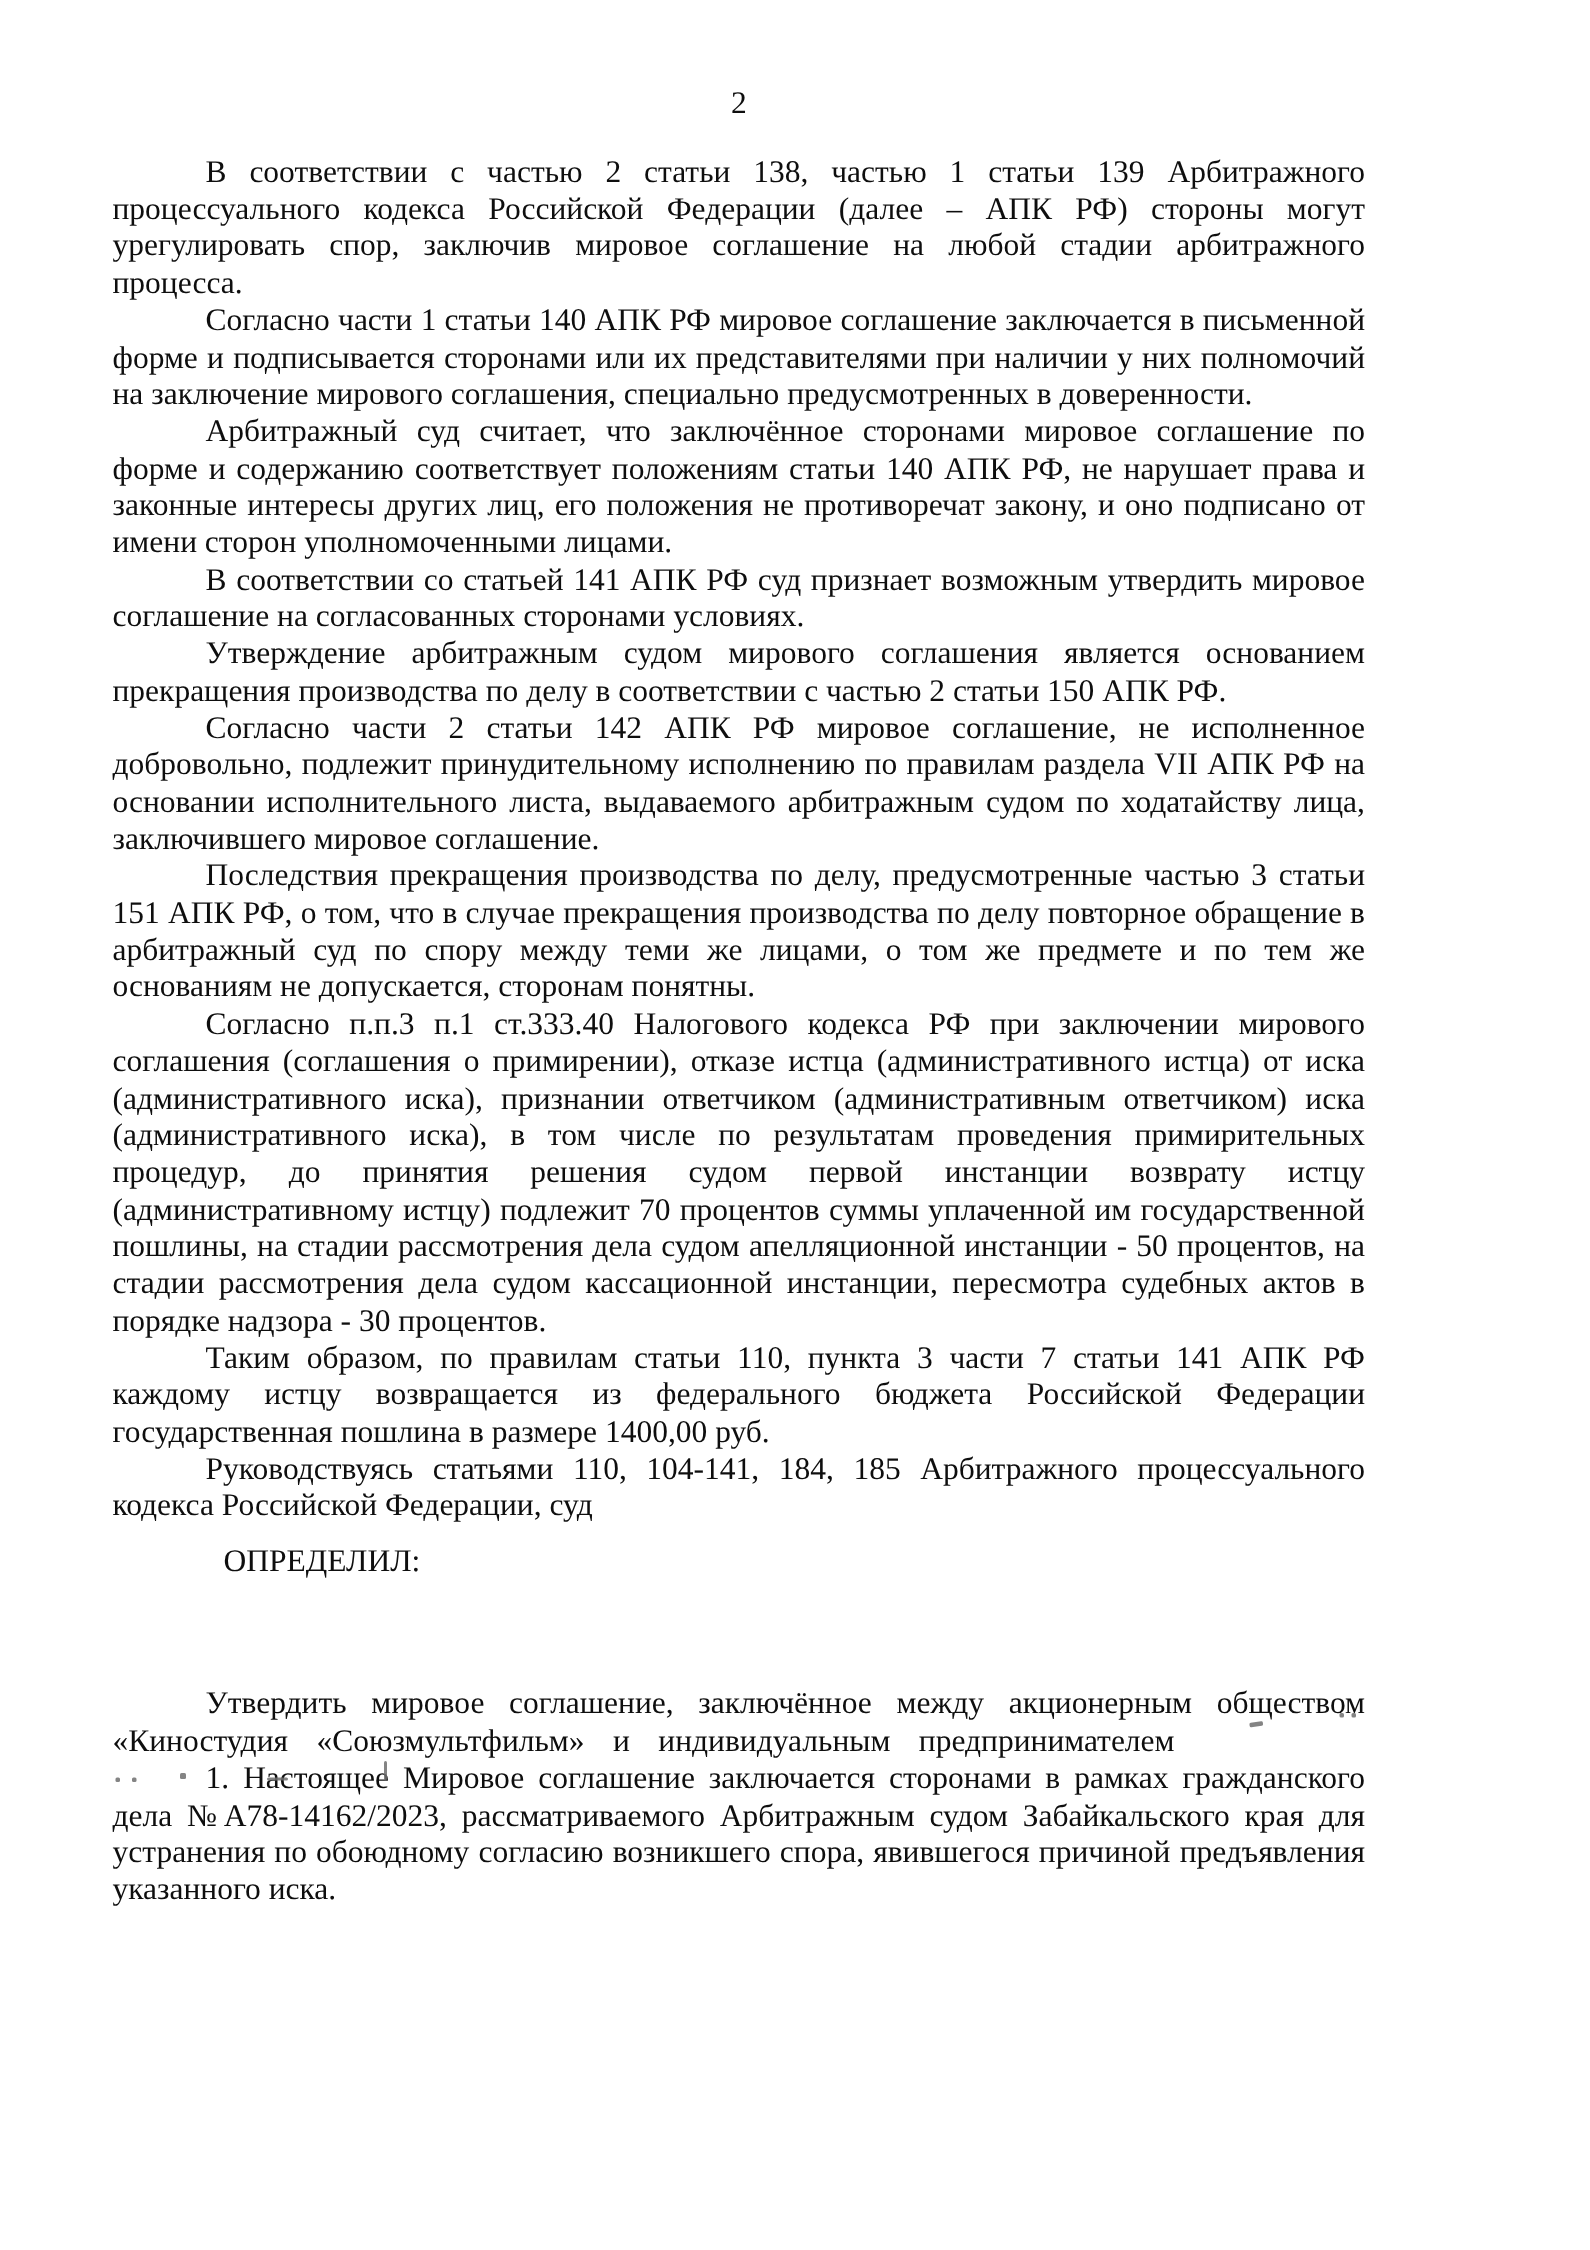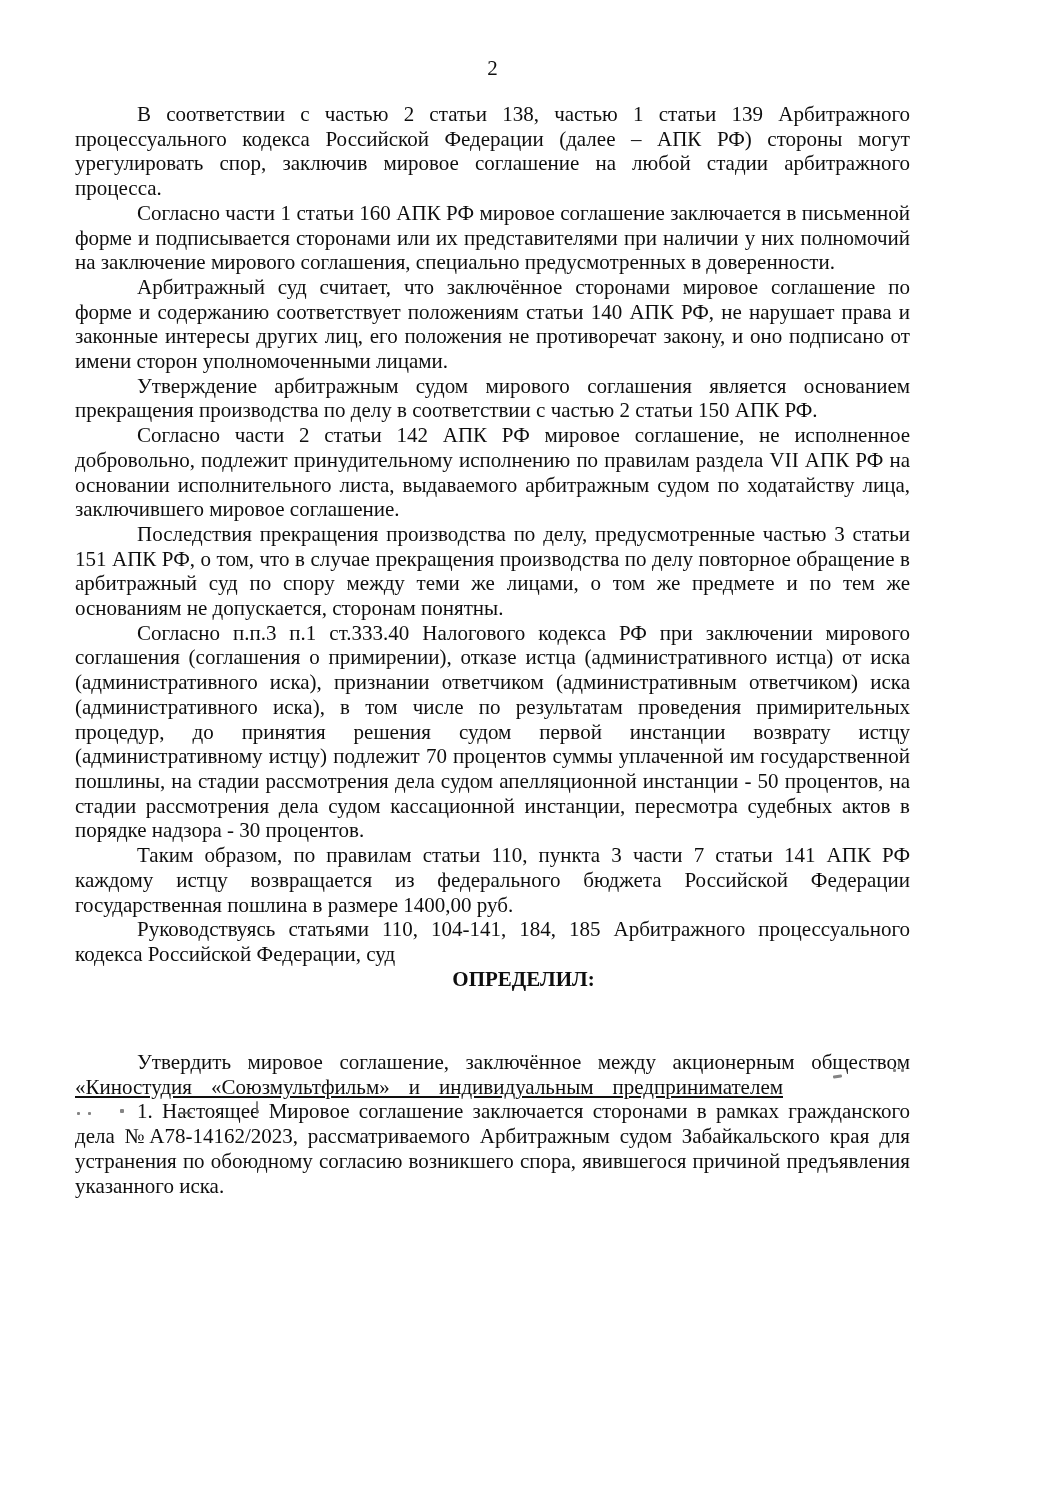--- a/index.html
+++ b/index.html
@@ -33,41 +33,39 @@
   }
   p.para {
     margin: 0;
     text-align: justify;
     text-indent: 62px;
   }
   p.para.cont {
     text-align-last: justify;
   }
   .heading {
-    margin: 0;
-    text-align: center;
+    margin: 12px;
+    text-align: left;
     padding-left: 62px;
-    font-weight: bold;
   }
   .spacer { height: 24.7px; }
   .settlement-intro {
     position: relative;
   }
   .settlement-intro .line { margin: 0; }
   .settlement-intro .l1 {
     text-indent: 62px;
     text-align: justify;
     text-align-last: justify;
     margin-top: 34px;
   }
   .settlement-intro .l2 {
     width: 708px;
     text-align: justify;
     text-align-last: justify;
-    text-decoration: underline;
   }
   .settlement-intro .l3 {
     padding-left: 190px;
   }
   .mark {
     position: absolute;
     display: block;
     background: #6e6e6e;
     border-radius: 1px;
     opacity: 0.85;
@@ -85,24 +83,25 @@
 <body>
 
 <div class="page">
 
   <div class="page-num">2</div>
 
   <div class="content">
 
     <p class="para">В соответствии с частью 2 статьи 138, частью 1 статьи 139 Арбитражного процессуального кодекса Российской Федерации (далее – АПК РФ) стороны могут урегулировать спор, заключив мировое соглашение на любой стадии арбитражного процесса.</p>
 
-    <p class="para">Согласно части 1 статьи 160 АПК РФ мировое соглашение заключается в письменной форме и подписывается сторонами или их представителями при наличии у них полномочий на заключение мирового соглашения, специально предусмотренных в доверенности.</p>
+    <p class="para">Согласно части 1 статьи 140 АПК РФ мировое соглашение заключается в письменной форме и подписывается сторонами или их представителями при наличии у них полномочий на заключение мирового соглашения, специально предусмотренных в доверенности.</p>
 
     <p class="para">Арбитражный суд считает, что заключённое сторонами мировое соглашение по форме и содержанию соответствует положениям статьи 140 АПК РФ, не нарушает права и законные интересы других лиц, его положения не противоречат закону, и оно подписано от имени сторон уполномоченными лицами.</p>
 
+    <p class="para">В соответствии со статьей 141 АПК РФ суд признает возможным утвердить мировое соглашение на согласованных сторонами условиях.</p>
 
     <p class="para">Утверждение арбитражным судом мирового соглашения является основанием прекращения производства по делу в соответствии с частью 2 статьи 150 АПК РФ.</p>
 
     <p class="para">Согласно части 2 статьи 142 АПК РФ мировое соглашение, не исполненное добровольно, подлежит принудительному исполнению по правилам раздела VII АПК РФ на основании исполнительного листа, выдаваемого арбитражным судом по ходатайству лица, заключившего мировое соглашение.</p>
 
     <p class="para">Последствия прекращения производства по делу, предусмотренные частью 3 статьи 151 АПК РФ, о том, что в случае прекращения производства по делу повторное обращение в арбитражный суд по спору между теми же лицами, о том же предмете и по тем же основаниям не допускается, сторонам понятны.</p>
 
     <p class="para">Согласно п.п.3 п.1 ст.333.40 Налогового кодекса РФ при заключении мирового соглашения (соглашения о примирении), отказе истца (административного истца) от иска (административного иска), признании ответчиком (административным ответчиком) иска (административного иска), в том числе по результатам проведения примирительных процедур, до принятия решения судом первой инстанции возврату истцу (административному истцу) подлежит 70 процентов суммы уплаченной им государственной пошлины, на стадии рассмотрения дела судом апелляционной инстанции - 50 процентов, на стадии рассмотрения дела судом кассационной инстанции, пересмотра судебных актов в порядке надзора - 30 процентов.</p>
 
 

